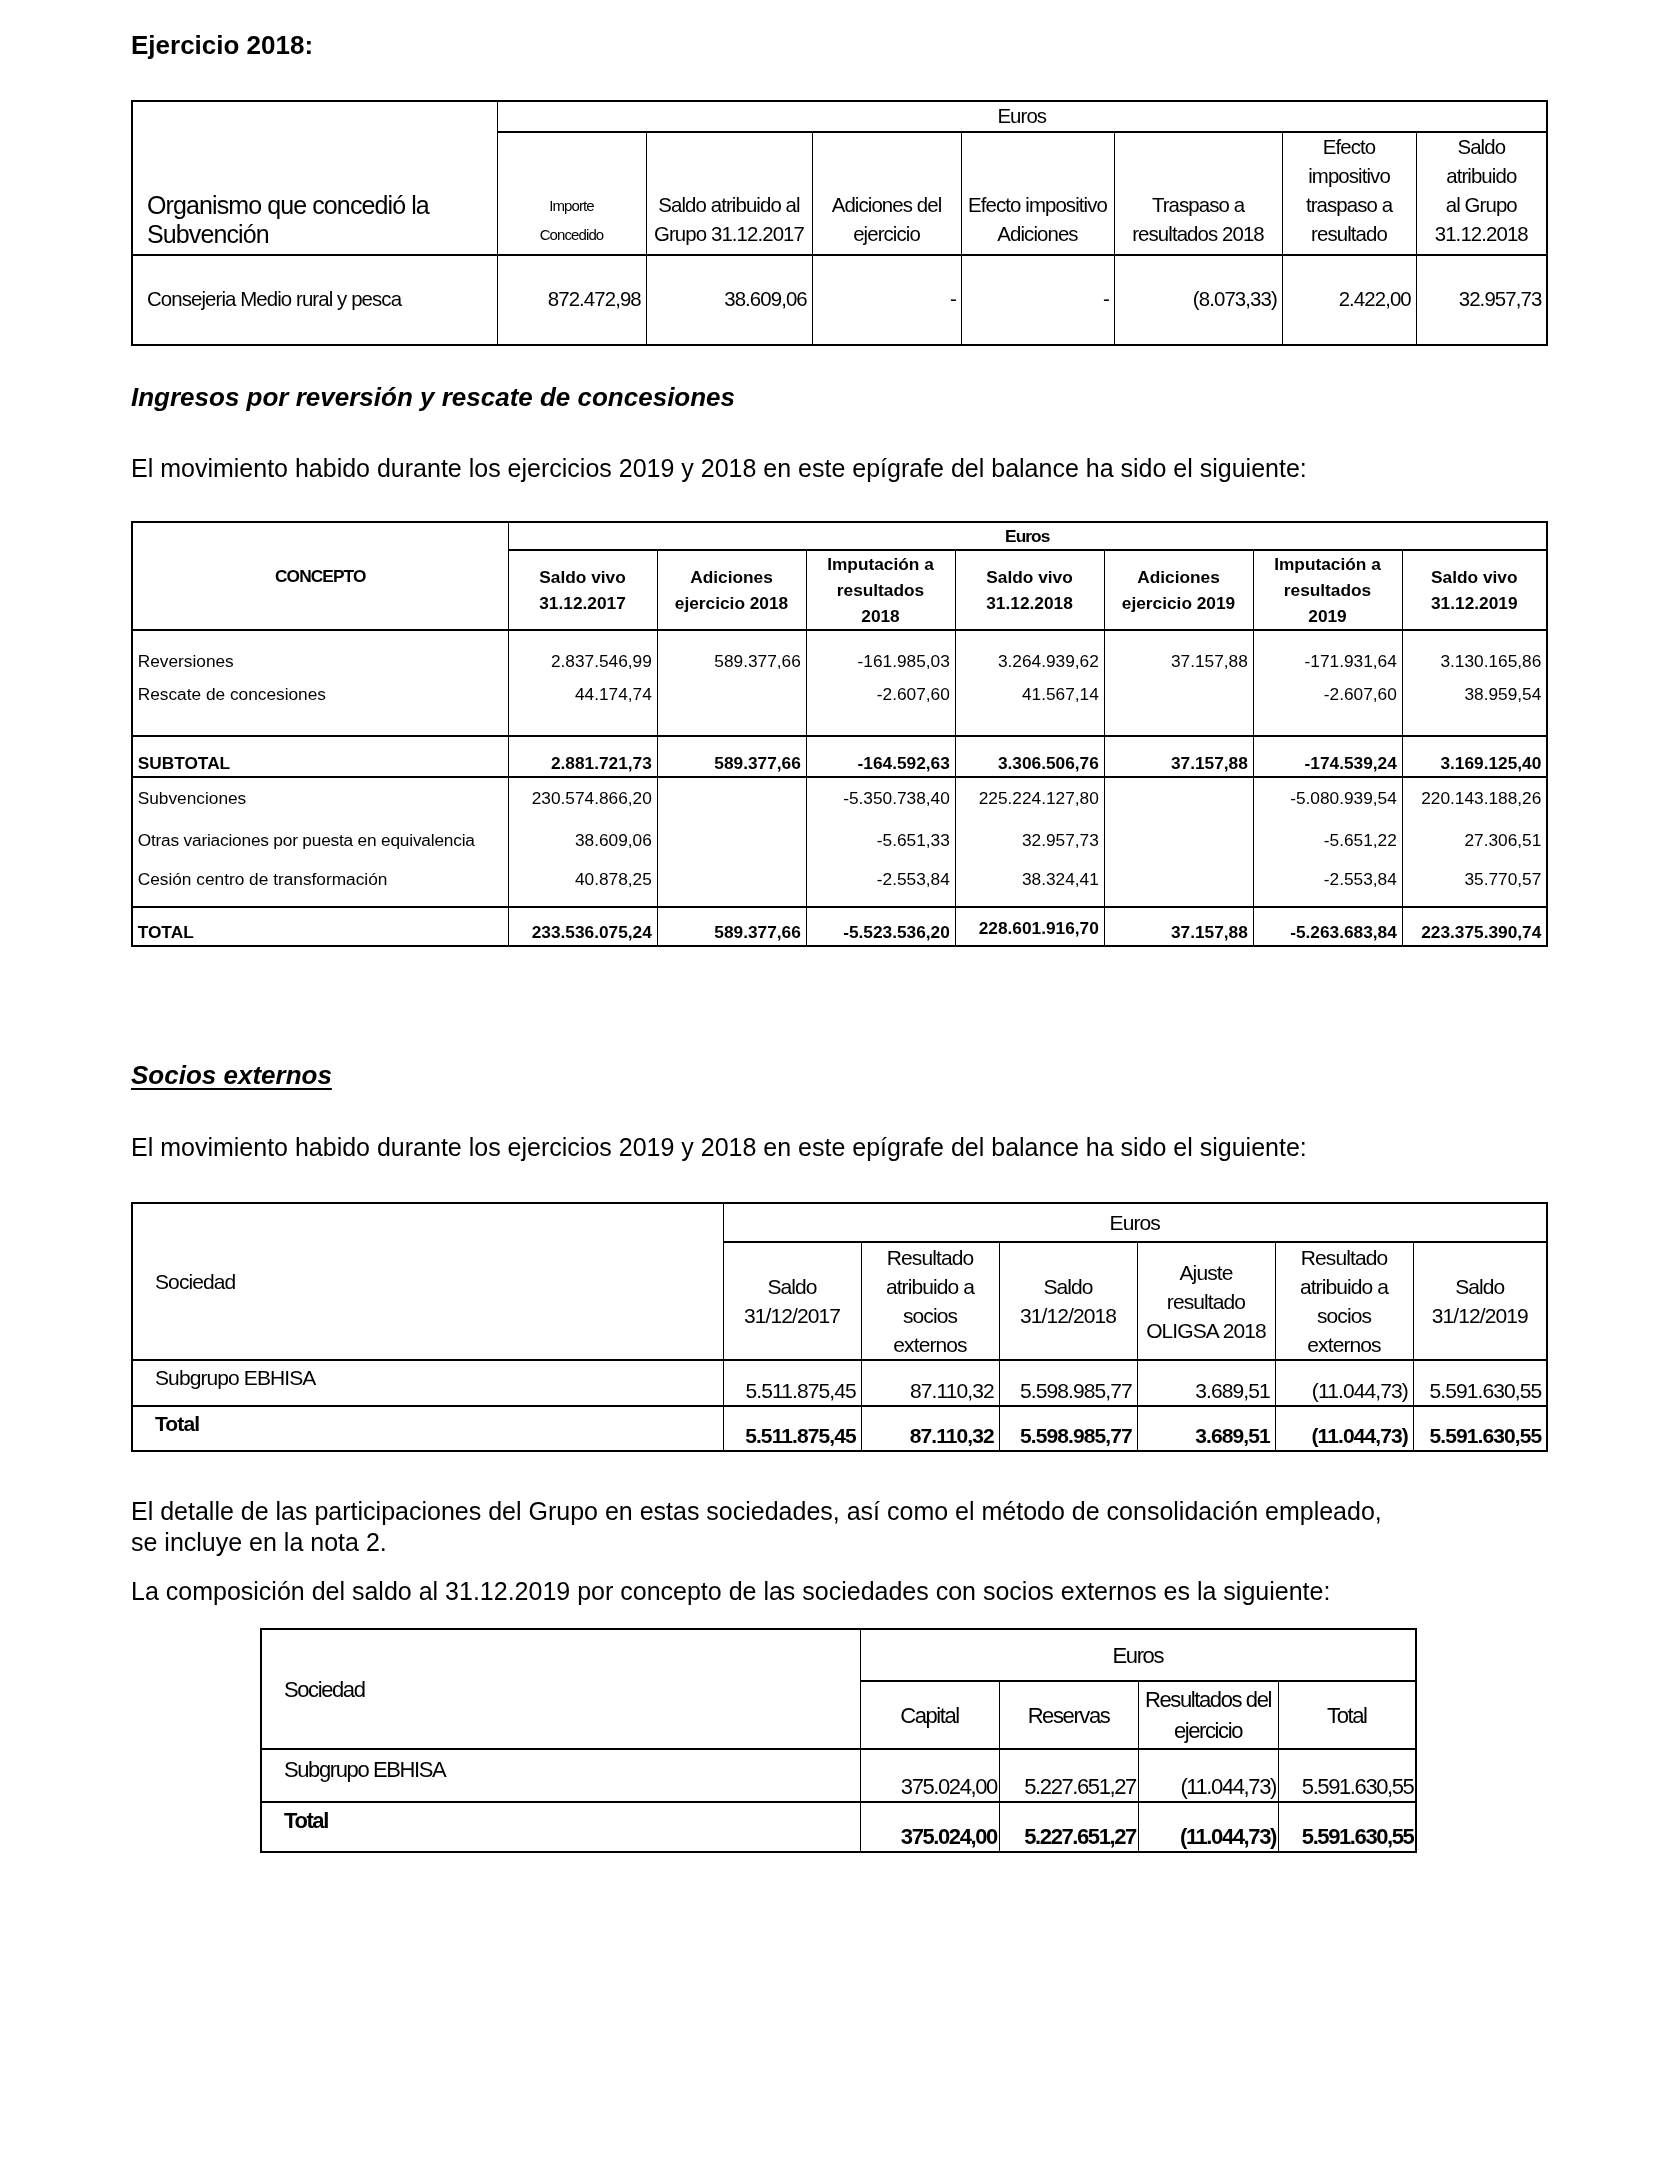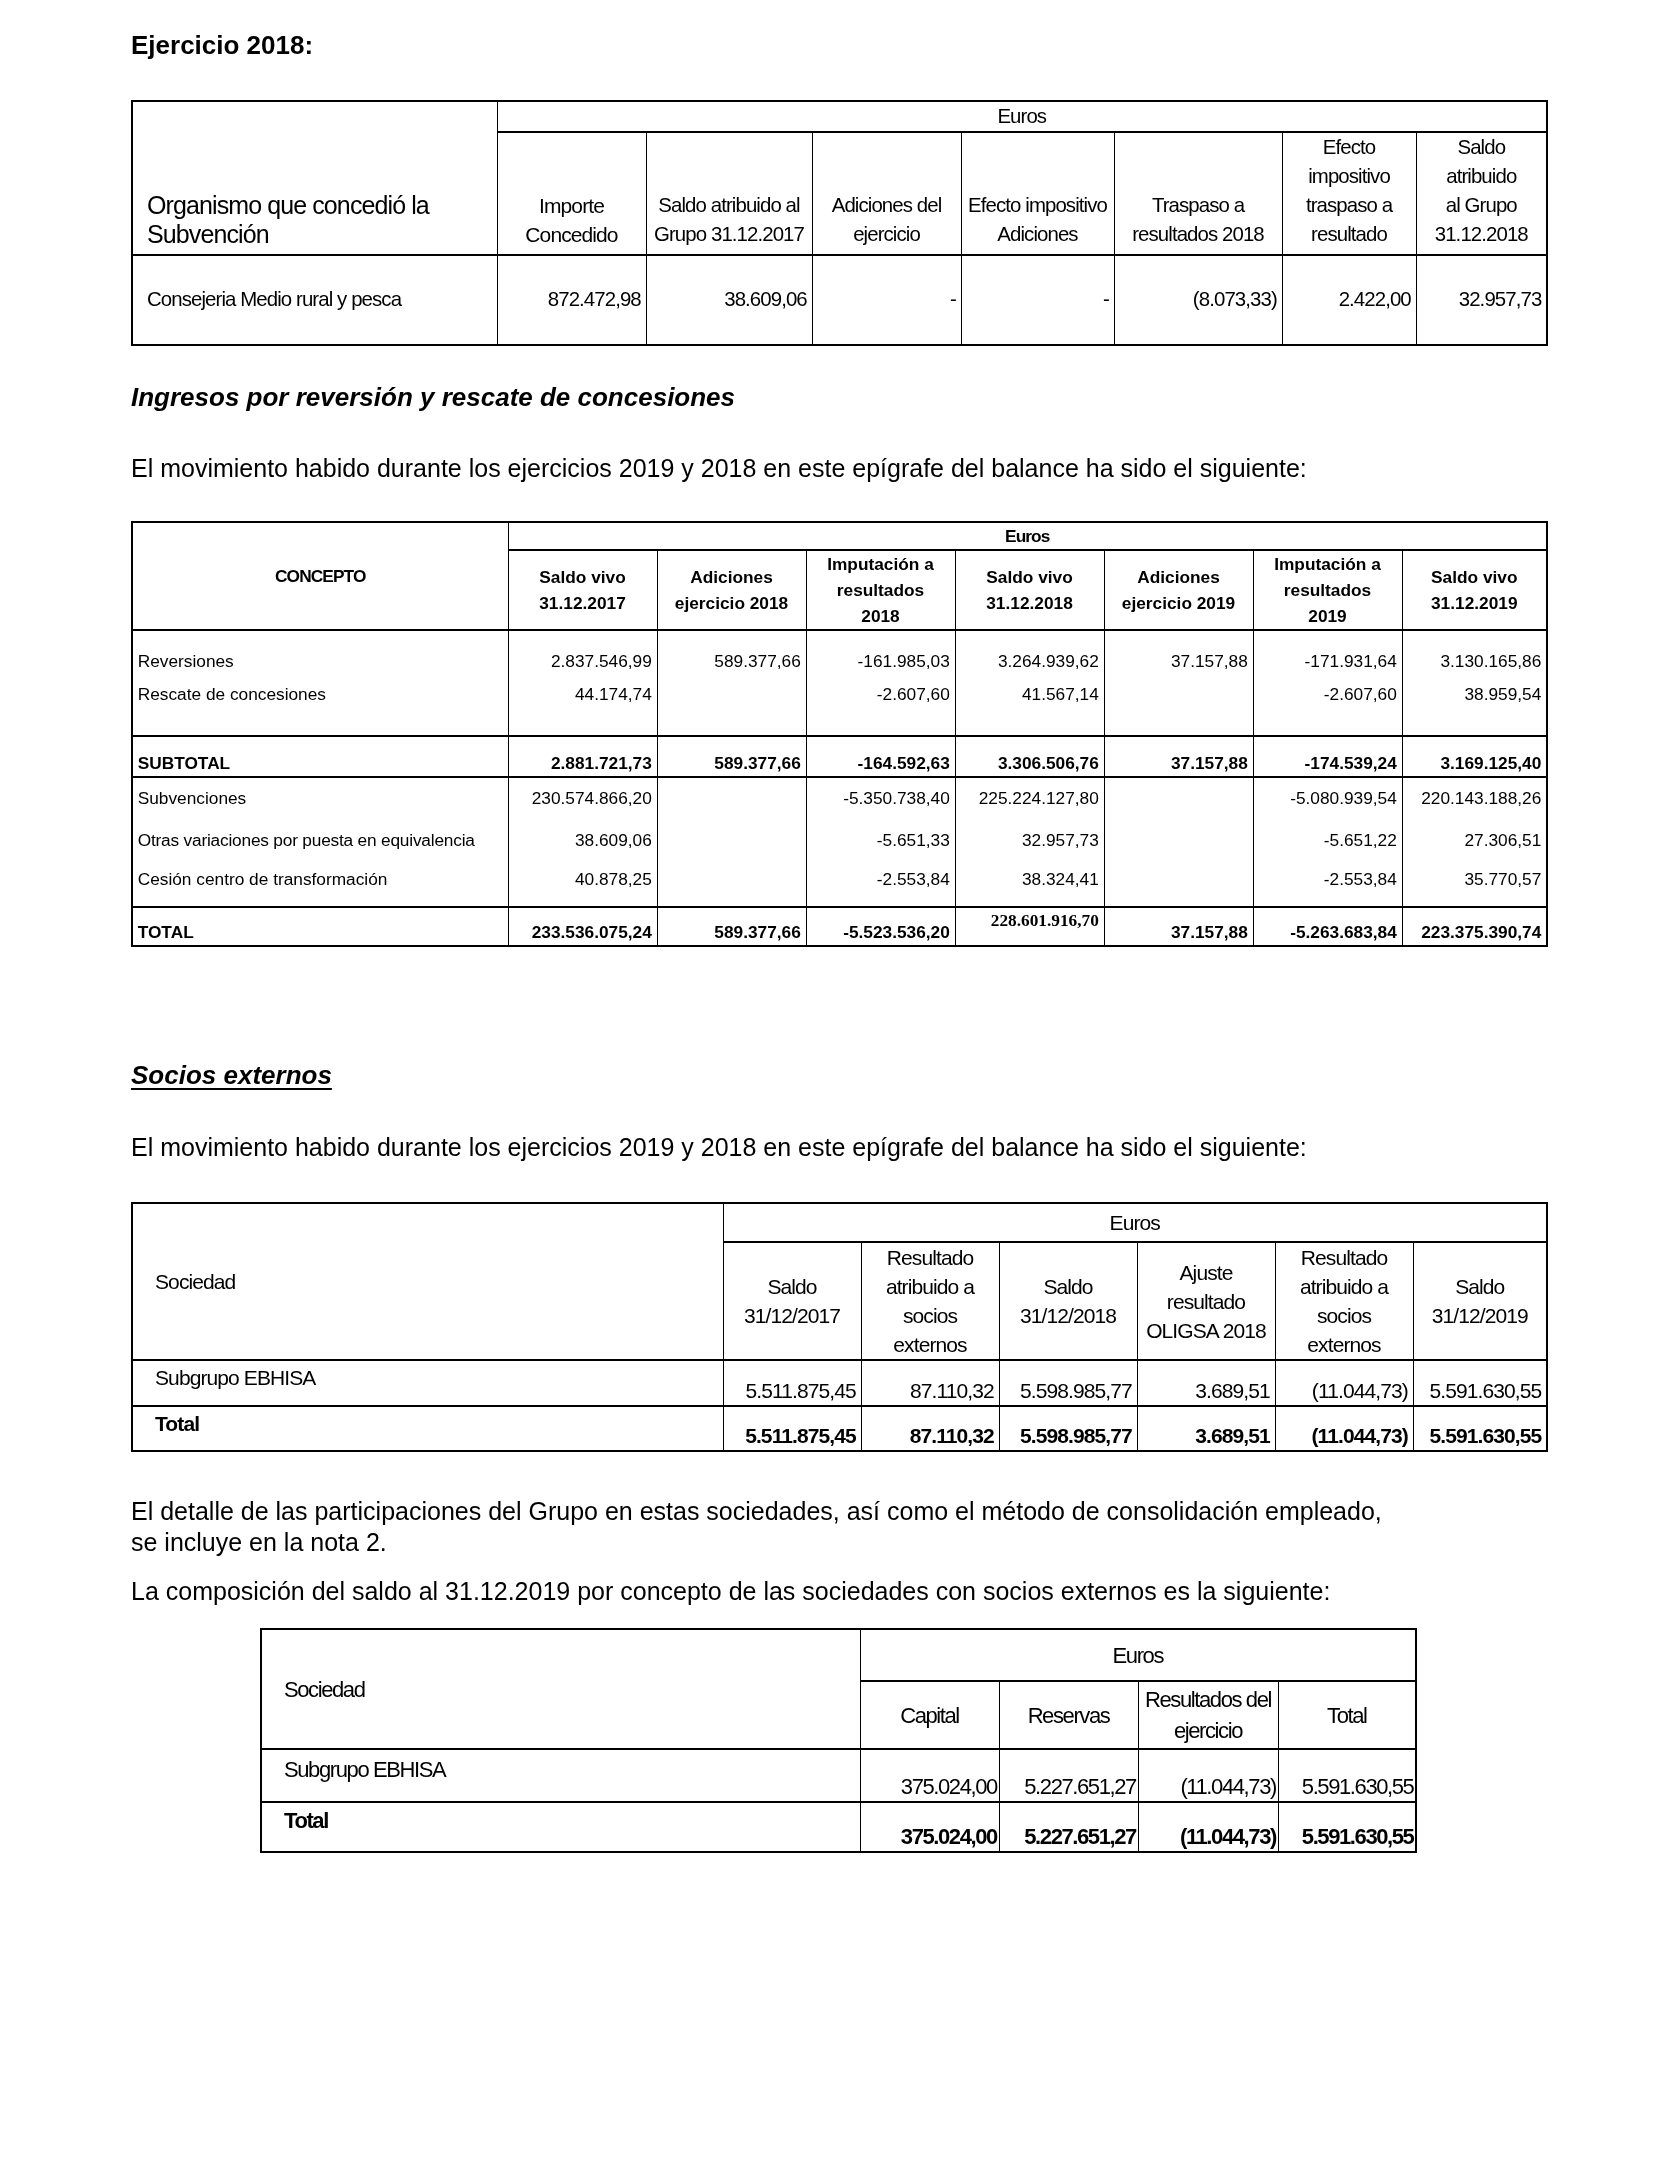--- a/index.html
+++ b/index.html
@@ -41,21 +41,21 @@
       <col style="width:168px">
       <col style="width:134px">
       <col style="width:131px">
   </colgroup>
   <tbody>
       <tr style="height:30px;">
     <td rowspan="2" class="l cond vb br pl" style="font-size:25px;margin-top:32px;">Organismo que concedió la Subvención</td>
     <td colspan="7" class="c cond bb2" style="font-size:20.4px;">Euros</td>
   </tr>
   <tr style="height:122px;" class="bb2">
-    <td class="c cond vb br" style="white-space:pre-line; font-size:21px;">Importe
+    <td class="c cond vb br" style="white-space:pre-line; font-size:15px;">Importe
 Concedido</td>
     <td class="c cond vb br" style="white-space:pre-line; font-size:20.4px;">Saldo atribuido al
 Grupo 31.12.2017</td>
     <td class="c cond vb br" style="white-space:pre-line; font-size:20.4px;">Adiciones del
 ejercicio</td>
     <td class="c cond vb br" style="white-space:pre-line; font-size:20.4px;">Efecto impositivo
 Adiciones</td>
     <td class="c cond vb br" style="white-space:pre-line; font-size:20.4px;">Traspaso a
 resultados 2018</td>
     <td class="c cond vb br" style="white-space:pre-line; font-size:20.4px;">Efecto
@@ -181,21 +181,21 @@
     <td class="r br vt" style="padding-top:6.3px;"></td>
     <td class="r br vt" style="padding-top:6.3px;">-2.553,84</td>
     <td class="r vt" style="padding-top:6.3px;">35.770,57</td>
   </tr>
 
   <tr style="height:39px;" class="bt2">
     <td class="l b br vb" style="padding-bottom:0;">TOTAL</td>
     <td class="r b br vb" style="padding-bottom:0;">233.536.075,24</td>
     <td class="r b br vb" style="padding-bottom:0;">589.377,66</td>
     <td class="r b br vb" style="padding-bottom:0;">-5.523.536,20</td>
-    <td class="r b br vb" style="padding-bottom:12px;font-family:Liberation Serif, serif;">228.601.916,70</td>
+    <td class="r b br vb" style="padding-bottom:4px;">228.601.916,70</td>
     <td class="r b br vb" style="padding-bottom:0;">37.157,88</td>
     <td class="r b br vb" style="padding-bottom:0;">-5.263.683,84</td>
     <td class="r b vb" style="padding-bottom:0;">223.375.390,74</td>
   </tr>
 </tbody>
   </table>
 
 <div class="abs h-ital u" style="left:131px; top:1060px;">Socios externos</div>
 <div class="abs para" style="left:131px; top:1132px;">El movimiento habido durante los ejercicios 2019 y 2018 en este epígrafe del balance ha sido el siguiente:</div>
 

